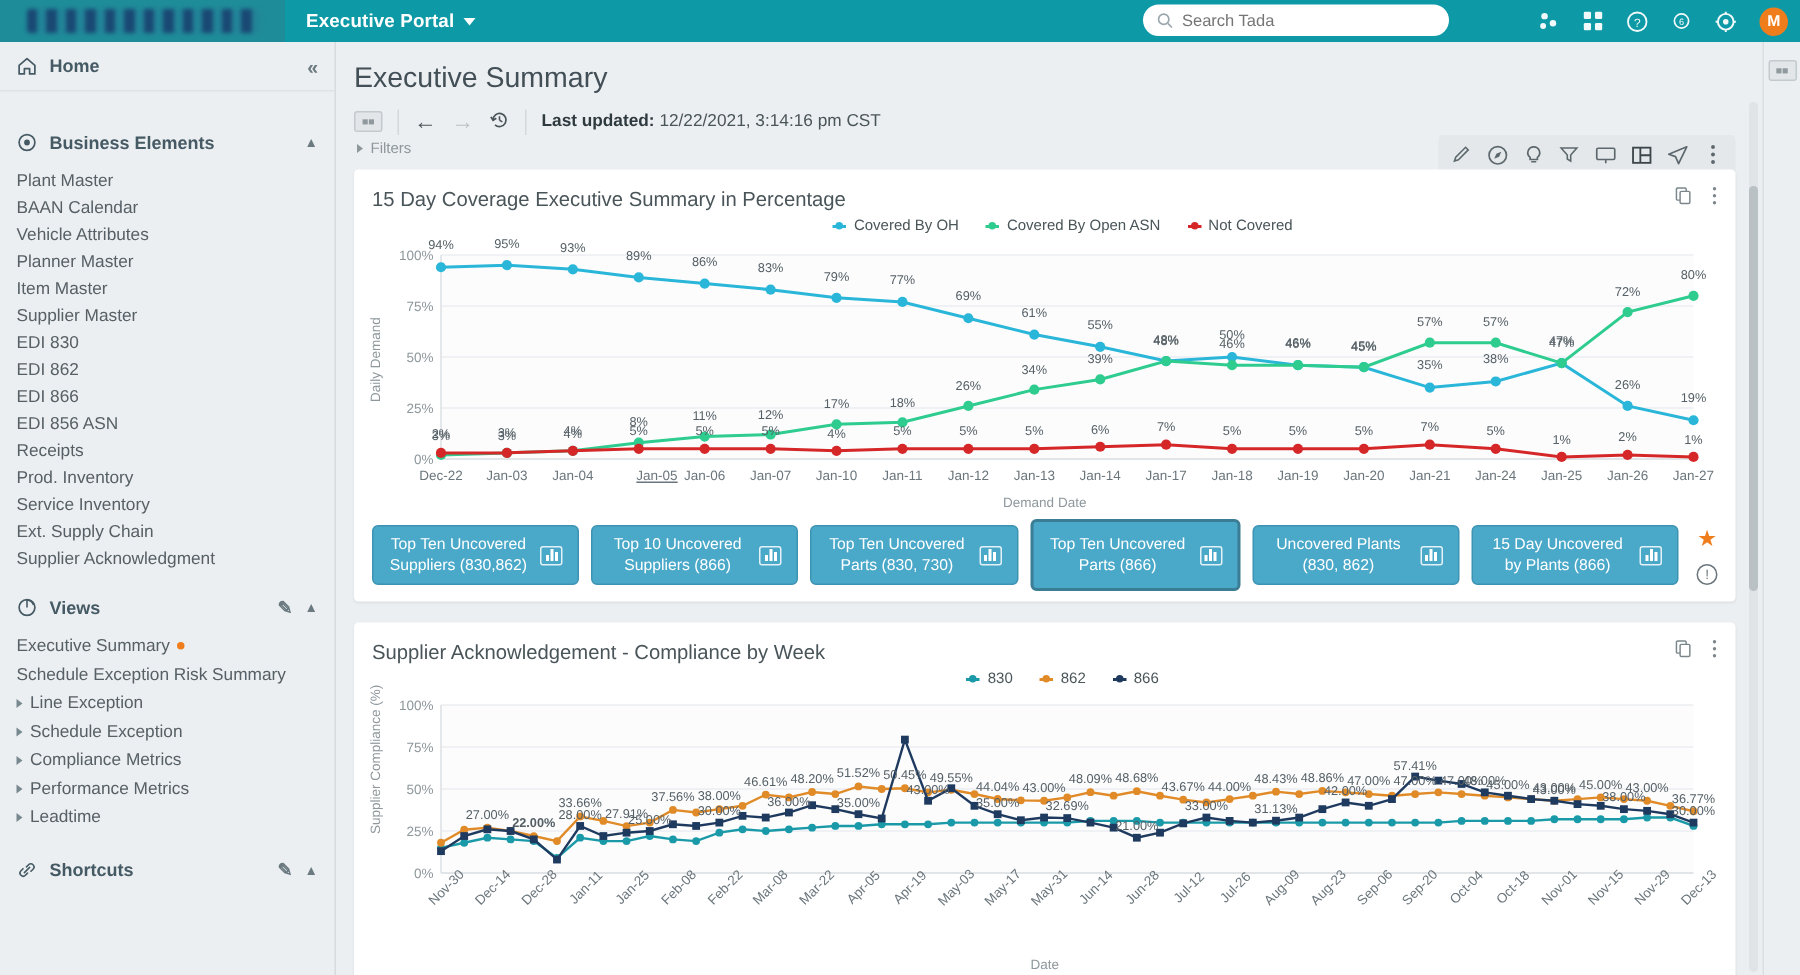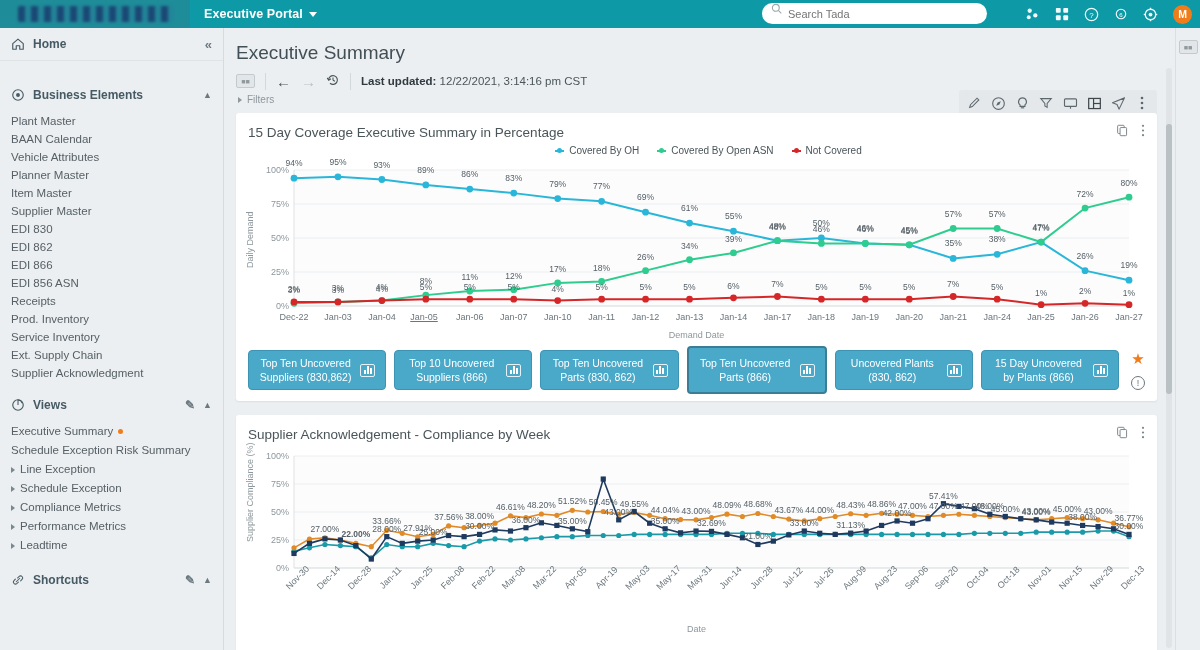--- a/index.html
+++ b/index.html
@@ -32,22 +32,22 @@
     border-radius:2px;
   }
   .portal-name {
     color:#fff; font-size:12.5px; font-weight:bold; margin-left:14px;
     display:flex; align-items:center; gap:6px; letter-spacing:.1px;
   }
   .caret-dn { width:0;height:0;border-left:4px solid transparent;border-right:4px solid transparent;border-top:5px solid #fff; }
 
   .search-wrap {
     position:absolute; left:762px; top:3px;
-    width:225px; height:21px; background:#fff; border-radius:11px;
-    display:flex; padding:0 9px; gap:6px;
+    width:204px; height:21px; background:#fff; border-radius:11px;
+    display:flex; align-items:center; padding:0 9px; gap:6px;
   }
   .search-wrap input {
     border:none; outline:none; font-size:11px; color:#9aa7ad;
     font-family:"Liberation Sans", sans-serif; width:160px; background:transparent;
   }
   .topicons { position:absolute; right:8px; top:0; height:28px; display:flex; align-items:center; gap:15px; }
   .topicons .ti { color:#fff; opacity:.95; display:flex; align-items:center; cursor:pointer;}
   .avatar {
     width:19px;height:19px;border-radius:50%;background:#f07d1c;color:#fff;
     font-size:10.5px;font-weight:bold;display:flex;align-items:center;justify-content:center;
@@ -465,21 +465,21 @@
         </svg>
         <div class="ytick" style="top: 150px; right: 868px;">0%</div>
         <div class="ytick" style="top: 116px; right: 868px;">25%</div>
         <div class="ytick" style="top: 82px; right: 868px;">50%</div>
         <div class="ytick" style="top: 48px; right: 868px;">75%</div>
         <div class="ytick" style="top: 14px; right: 868px;">100%</div>
         <div class="ylab" style="left: 9px; top: 112px;">Daily Demand</div>
         <div class="xtick" style="left: 58px; top: 156px;">Dec-22</div>
         <div class="xtick" style="left: 101.947px; top: 156px;">Jan-03</div>
         <div class="xtick" style="left: 145.895px; top: 156px;">Jan-04</div>
-        <div class="xtick" style="left: 188px; top: 156px; text-decoration: underline;">Jan-05</div>
+        <div class="xtick" style="left: 202px; top: 156px; text-decoration: underline;">Jan-05</div>
         <div class="xtick" style="left: 233.789px; top: 156px;">Jan-06</div>
         <div class="xtick" style="left: 277.737px; top: 156px;">Jan-07</div>
         <div class="xtick" style="left: 321.684px; top: 156px;">Jan-10</div>
         <div class="xtick" style="left: 365.632px; top: 156px;">Jan-11</div>
         <div class="xtick" style="left: 409.579px; top: 156px;">Jan-12</div>
         <div class="xtick" style="left: 453.526px; top: 156px;">Jan-13</div>
         <div class="xtick" style="left: 497.474px; top: 156px;">Jan-14</div>
         <div class="xtick" style="left: 541.421px; top: 156px;">Jan-17</div>
         <div class="xtick" style="left: 585.368px; top: 156px;">Jan-18</div>
         <div class="xtick" style="left: 629.316px; top: 156px;">Jan-19</div>
@@ -563,21 +563,21 @@
         </div>
         <div class="bigbtn">
           <span>Top 10 Uncovered Suppliers (866)</span>
           <span class="btn-ico">
             <i style="height:4px"></i>
             <i style="height:8px"></i>
             <i style="height:6px"></i>
           </span>
         </div>
         <div class="bigbtn">
-          <span>Top Ten Uncovered Parts (830, 862)</span>
+          <span>Top Ten Uncovered Parts (830, 730)</span>
           <span class="btn-ico">
             <i style="height:4px"></i>
             <i style="height:8px"></i>
             <i style="height:6px"></i>
           </span>
         </div>
         <div class="bigbtn sel">
           <span>Top Ten Uncovered Parts (866)</span>
           <span class="btn-ico">
             <i style="height:4px"></i>
@@ -620,20 +620,34 @@
         </span>
         <span>
           <svg width="4" height="13" viewBox="0 0 4 14">
               <circle cx="2" cy="2" r="1.2" fill="#7b868b"></circle>
               <circle cx="2" cy="7" r="1.2" fill="#7b868b"></circle>
               <circle cx="2" cy="12" r="1.2" fill="#7b868b"></circle>
             </svg>
         </span>
       </div>
     </div>
+    <div class="legend" id="legend-2">
+        <div class="lg">
+          <span class="lgmark" style="color: rgb(26, 154, 168);"></span>
+          <span>830</span>
+        </div>
+        <div class="lg">
+          <span class="lgmark" style="color: rgb(224, 139, 40);"></span>
+          <span>862</span>
+        </div>
+        <div class="lg">
+          <span class="lgmark" style="color: rgb(31, 58, 95);"></span>
+          <span>866</span>
+        </div>
+      </div>
     <div class="plot" id="plot-2" style="height:150px;">
         <svg width="921" height="150" style="position: absolute; left: 0px; top: 0px;">
           <rect x="58" y="12" width="835" height="112" fill="#fcfcfd"></rect>
           <line x1="58" x2="893" y1="124" y2="124" stroke="#eceef0" stroke-width="1"></line>
           <line x1="58" x2="893" y1="96" y2="96" stroke="#eceef0" stroke-width="1"></line>
           <line x1="58" x2="893" y1="68" y2="68" stroke="#eceef0" stroke-width="1"></line>
           <line x1="58" x2="893" y1="40" y2="40" stroke="#eceef0" stroke-width="1"></line>
           <line x1="58" x2="893" y1="12" y2="12" stroke="#eceef0" stroke-width="1"></line>
           <line x1="58" x2="58" y1="12" y2="124" stroke="#dde1e3"></line>
           <line x1="58" x2="893" y1="124" y2="124" stroke="#dde1e3"></line>

